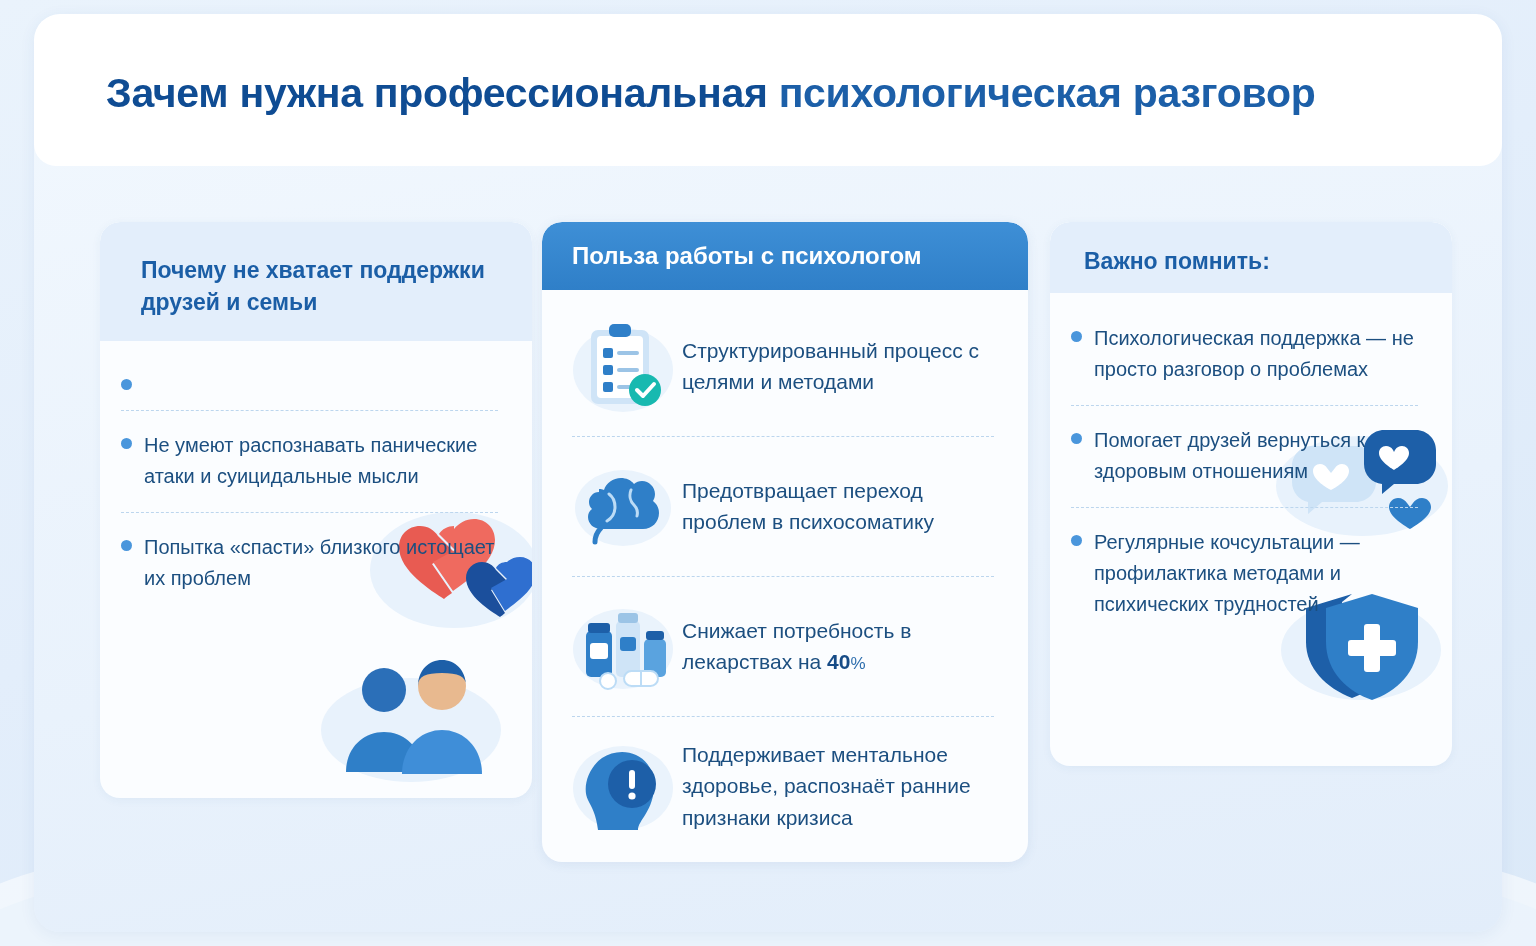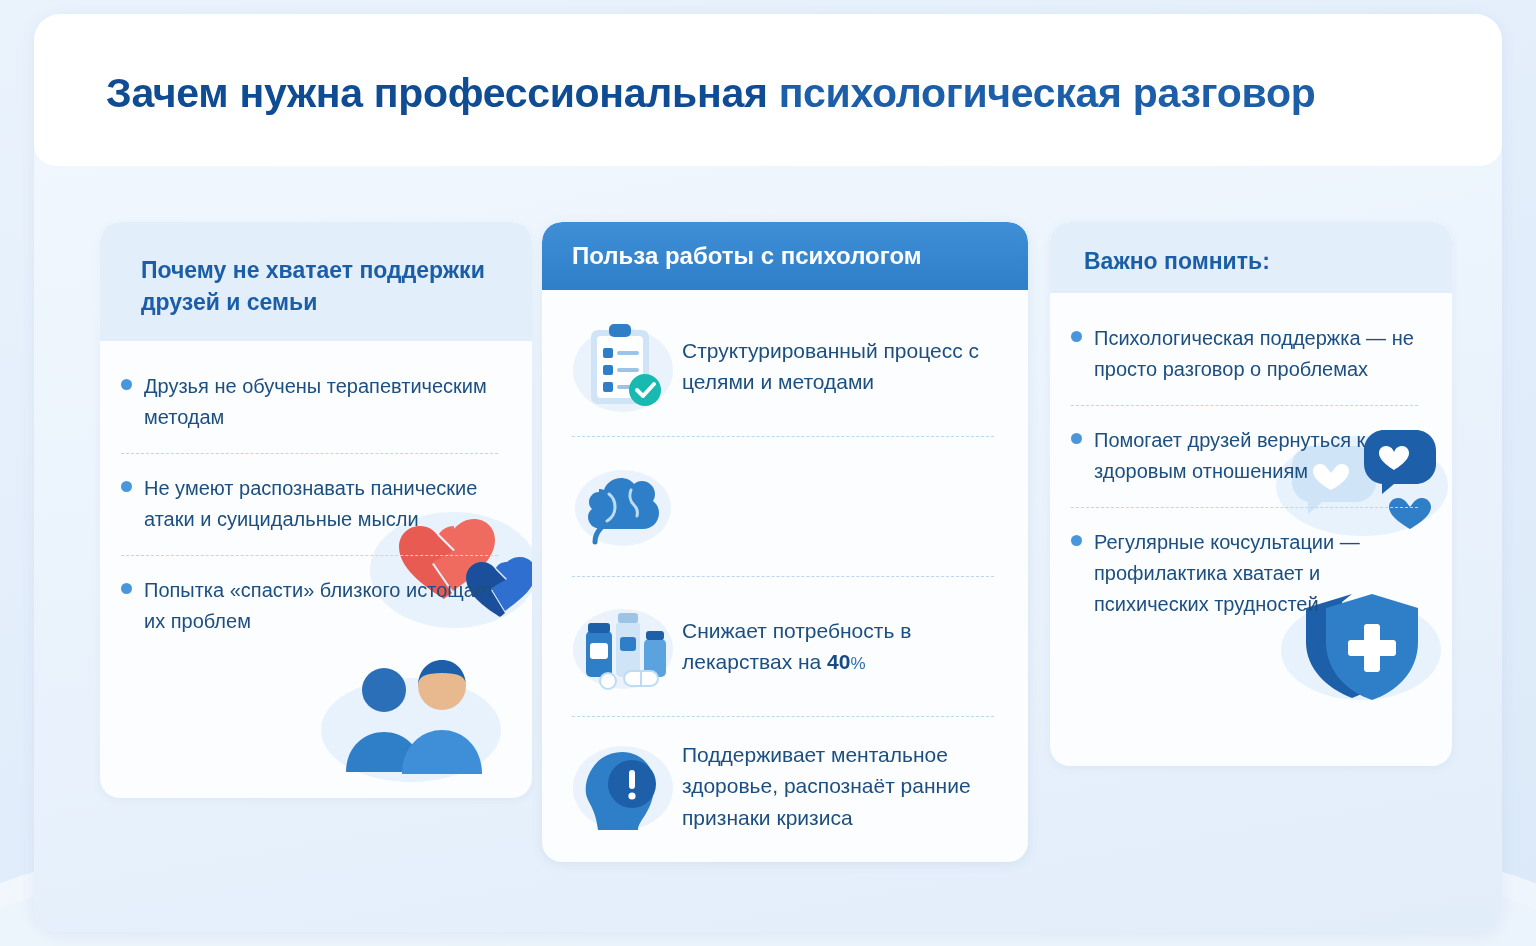--- a/index.html
+++ b/index.html
@@ -253,21 +253,20 @@
         <path d="M30 138c0-24 17-40 38-40s38 16 38 40z" fill="#2f7fc8"></path>
         <circle cx="126" cy="52" r="24" fill="#e8b98f"></circle>
         <path d="M102 52c0-16 11-26 24-26s24 10 24 26c0-10-8-13-24-13s-24 3-24 13z" fill="#1d5fa8"></path>
         <path d="M86 140c0-26 18-44 40-44s40 18 40 44z" fill="#3f8ed8"></path>
       </svg>
     </div>
 
     <div class="bullets">
       <div class="bullet-row">
         <span class="dot"></span>
-        <span class="bullet-text">Друзья не обучены терапевтическим методам</span>
       </div>
       <div class="bullet-row">
         <span class="dot"></span>
         <span class="bullet-text">Не умеют распознавать панические атаки и суицидальные мысли</span>
       </div>
       <div class="bullet-row">
         <span class="dot"></span>
         <span class="bullet-text">Попытка «спасти» близкого истощает их проблем</span>
       </div>
     </div>
@@ -303,20 +302,21 @@
       <div class="mid-row">
         <div class="mid-icon">
           <svg width="104" height="96" viewBox="0 0 104 96">
             <ellipse cx="52" cy="50" rx="48" ry="38" fill="#eaf3fc"></ellipse>
             <path d="M28 34c-6 0-10 5-10 10 0 3 1 5 3 7-3 2-4 5-4 8 0 7 6 12 13 12h42c9 0 16-7 16-16 0-5-2-9-6-12 1-2 2-4 2-7 0-7-6-13-13-13-3 0-6 1-8 3-3-4-8-6-13-6-8 0-15 5-17 12-2-1-3-1-5-1z" fill="#2f7fc8"></path>
             <path d="M38 36c4 3 6 8 6 13 0 6-3 11-8 14" stroke="#bcdcf6" stroke-width="3" fill="none" stroke-linecap="round"></path>
             <path d="M60 32c-2 5-1 11 3 15 3 3 4 7 3 11" stroke="#bcdcf6" stroke-width="3" fill="none" stroke-linecap="round"></path>
             <path d="M30 70c-4 4-6 9-6 14" stroke="#2f7fc8" stroke-width="5" fill="none" stroke-linecap="round"></path>
           </svg>
         </div>
+        <div class="mid-text">Предотвращает переход проблем в психосоматику</div>
       </div>
 
       <div class="mid-row">
         <div class="mid-icon">
           <svg width="110" height="98" viewBox="0 0 110 98">
             <ellipse cx="55" cy="52" rx="50" ry="40" fill="#eaf3fc"></ellipse>
             <rect x="18" y="34" width="26" height="46" rx="5" fill="#2f7fc8"></rect>
             <rect x="20" y="26" width="22" height="10" rx="3" fill="#1d5fa8"></rect>
             <rect x="22" y="46" width="18" height="16" rx="3" fill="#ffffff"></rect>
             <rect x="48" y="24" width="24" height="56" rx="5" fill="#cfe4f7"></rect>
@@ -380,19 +380,19 @@
       <div class="bullet-row">
         <span class="dot"></span>
         <span class="bullet-text">Психологическая поддержка — не просто разговор о проблемах</span>
       </div>
       <div class="bullet-row">
         <span class="dot"></span>
         <span class="bullet-text">Помогает друзей вернуться к здоровым отношениям</span>
       </div>
       <div class="bullet-row">
         <span class="dot"></span>
-        <span class="bullet-text">Регулярные кочсультации — профилактика хватает и психических трудностей</span>
+        <span class="bullet-text">Регулярные кочсультации — профилактика методами и психических трудностей</span>
       </div>
     </div>
   </div>
 
 
 </div>
 
 </body></html>

